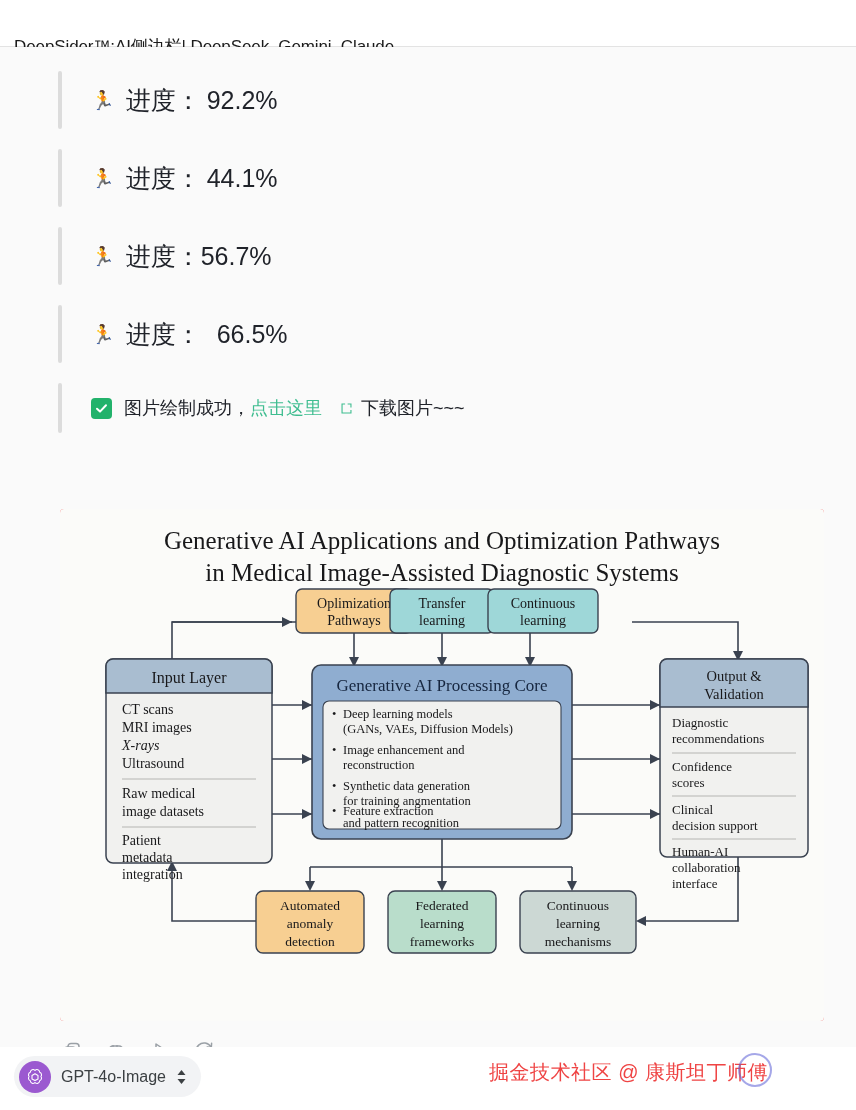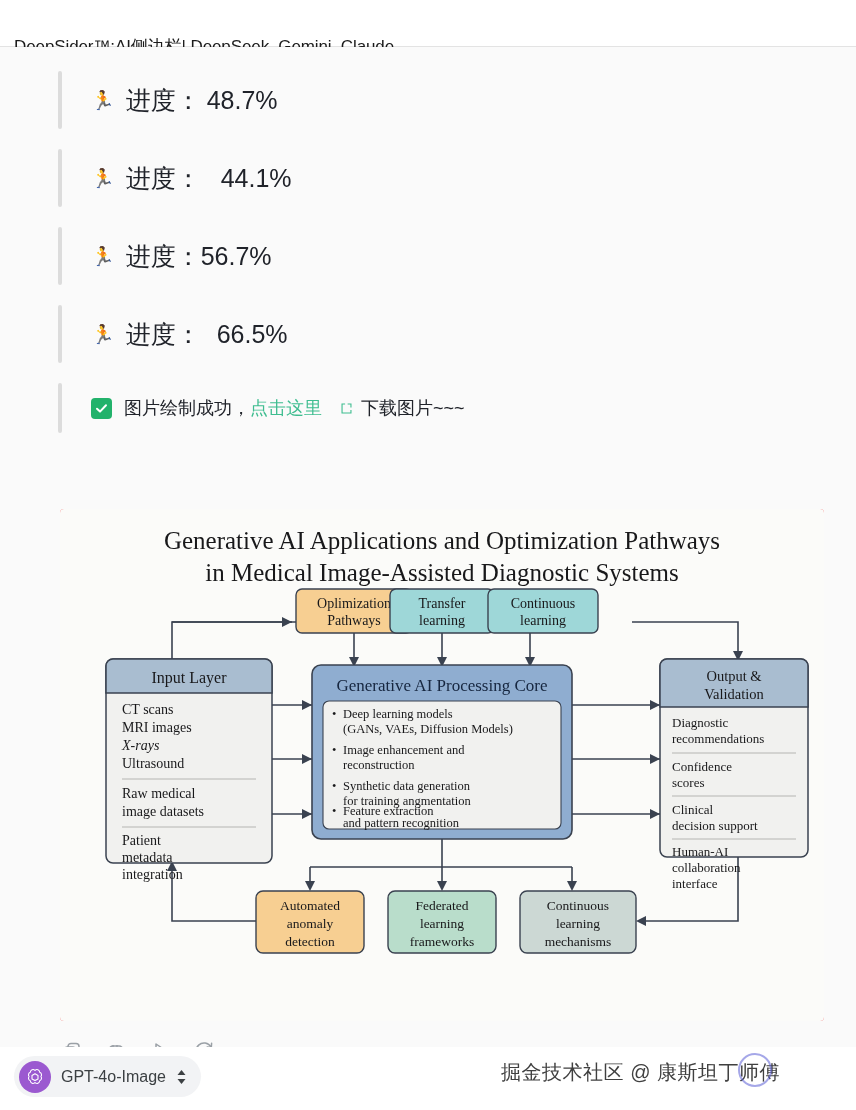--- a/index.html
+++ b/index.html
@@ -163,24 +163,24 @@
   .model-logo svg { display:block; }
   .model-name {
     font-size: 16px;
     color: #3c4043;
     white-space: nowrap;
   }
   .stepper { display: flex; flex-direction: column; gap: 2px; color:#3c4043; }
 
   .watermark {
     position: absolute;
-    right: 0;
+    right: 12px;
     top: 12px;
     font-size: 20px;
-    color: #404040;
+    color: #ef4444;
     white-space: nowrap;
     display: flex;
     align-items: center;
     gap: 6px;
     letter-spacing: 0.5px;
   }
   .wm-logo {
     position: absolute;
     right: 8px;
     top: 6px;
@@ -195,27 +195,27 @@
 
 <div class="header">
   <div class="header-title">DeepSider™:AI侧边栏| DeepSeek, Gemini, Claude...</div>
 </div>
 
 <div class="chat-area">
 
   <div class="msg-block">
     <span class="msg-icon">🏃</span>
     <span class="msg-text">进度：</span>
-    <span class="msg-text" style="margin-left:6px">48.7%</span>
+    <span class="msg-text" style="margin-left:6px">92.2%</span>
   </div>
 
   <div class="msg-block">
     <span class="msg-icon">🏃</span>
     <span class="msg-text">进度：</span>
-    <span class="msg-text" style="margin-left:20px">44.1%</span>
+    <span class="msg-text" style="margin-left:6px">44.1%</span>
   </div>
 
   <div class="msg-block">
     <span class="msg-icon">🏃</span>
     <span class="msg-text">进度：</span>
     <span class="msg-text" style="">56.7%</span>
   </div>
 
   <div class="msg-block">
     <span class="msg-icon">🏃</span>

